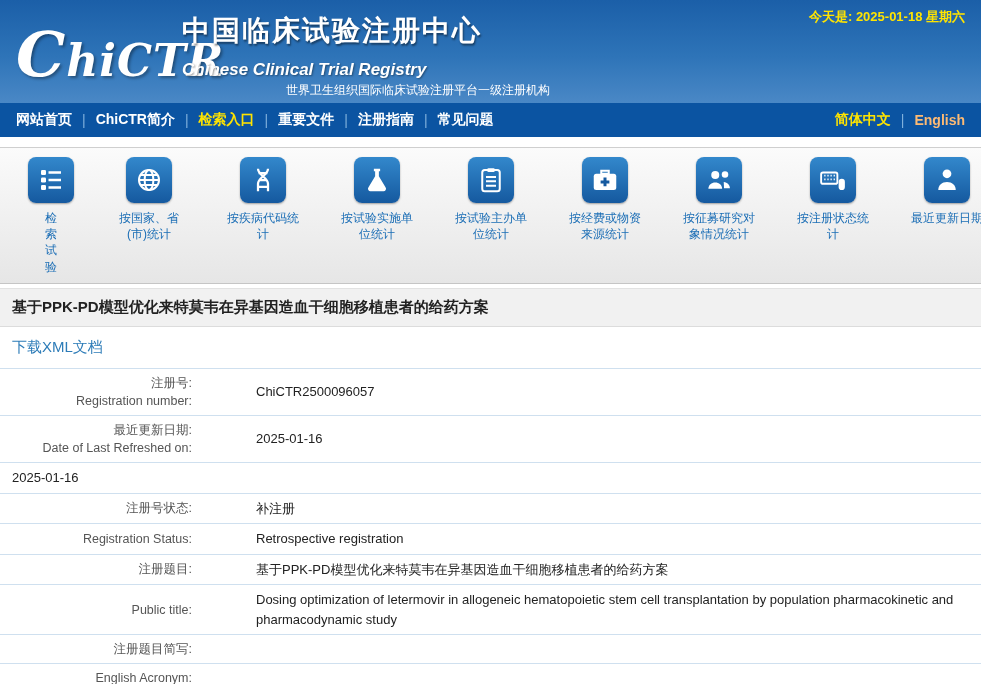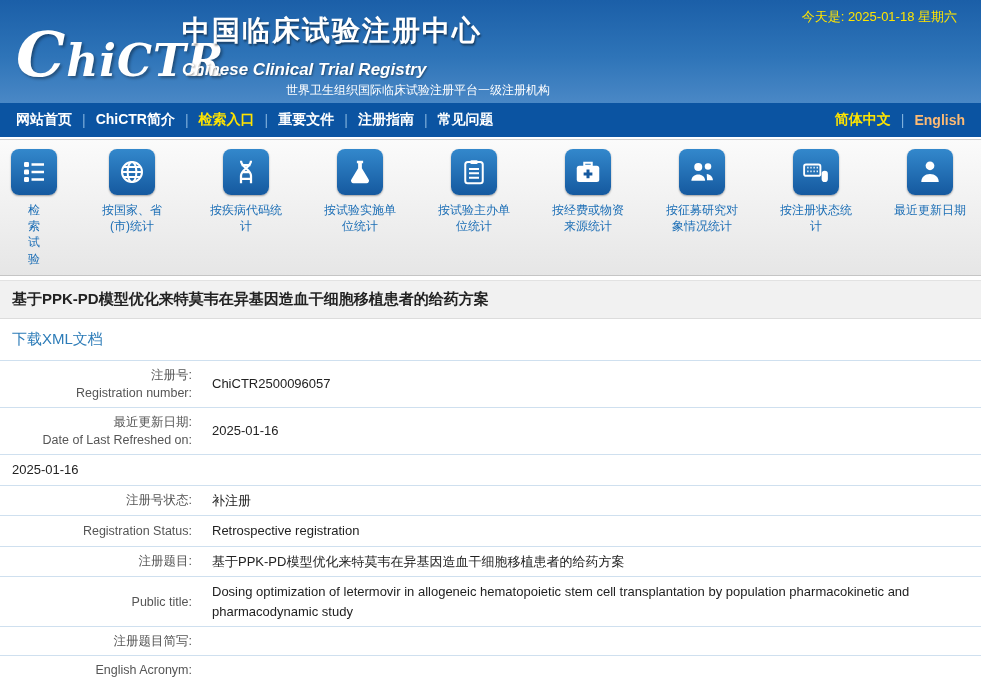--- a/index.html
+++ b/index.html
@@ -12,23 +12,23 @@
 
   
   .header {
     position: relative;
     height: 103px;
     background: linear-gradient(180deg, var(--header_top, #1b5fa8) 0%, #2e74b8 55%, var(--header_bottom, #4a88c6) 100%);
     color: #fff;
     overflow: hidden;
   }
   .today {
-    position: absolute; top: 8px; right: 24px;
+    position: absolute; top: 8px; right: 16px;
     color: var(--accent_yellow, #ffe400);
-    font-size: 13px; font-weight: normal;
+    font-size: 13px; font-weight: bold;
   }
   .logo {
     position: absolute; left: 16px; top: 18px;
     font-family: "DejaVu Serif", "Liberation Serif", serif;
     font-style: italic; font-weight: bold;
     font-size: 44px; letter-spacing: 1px;
     text-shadow: 2px 2px 3px rgba(0,0,0,.35);
   }
   .logo::first-letter { font-size: 62px; }
   .titleblock { position: absolute; left: 182px; top: 12px; }
@@ -52,25 +52,25 @@
   }
   .nav-item { cursor: pointer; white-space: nowrap; }
   .nav-item.active { color: var(--accent_yellow, #ffe400); }
   .nav-div { margin: 0 10px; color: #7fb0dc; font-weight: normal; }
   .nav-right { margin-left: auto; display: flex; align-items: center; }
   .lang-cn { color: var(--accent_yellow, #ffe400); cursor: pointer; }
   .lang-en { color: #fdba74; cursor: pointer; }
 
   
   .toolbar {
-    margin-top: 2px;
+    margin-top: 10px;
     border-top: 1px solid #cfcfcf; border-bottom: 1px solid #c5c5c5;
     background: linear-gradient(180deg, #fbfbfb, #e6e6e6);
     display: flex; justify-content: space-between;
-    padding: 9px 11px 8px;
+    padding: 9px 28px 8px;
     gap: 36px;
   }
   .tool-item {
     display: flex; flex-direction: column; align-items: center;
     width: 86px; cursor: pointer;
   }
   .tool-icon {
     width: 46px; height: 46px; border-radius: 8px;
     background: linear-gradient(180deg, var(--icon_blue_top, #3388cc), var(--icon_blue_bottom, #15599f));
     display: flex; align-items: center; justify-content: center;
@@ -100,20 +100,21 @@
     border-bottom: 1px solid var(--row_border, #cfe0ef);
     cursor: pointer;
     display: inline-block; width: 100%;
   }
 
   
   .trow {
     display: flex; align-items: center;
     border-bottom: 1px solid var(--row_border, #cfe0ef);
     min-height: 27px;
+    gap: 44px;
   }
   .tlabel {
     flex: 0 0 200px; width: 200px;
     text-align: right;
     color: var(--label_gray, #555);
     font-size: 12.5px; line-height: 1.45;
     padding: 5px 8px;
   }
   .tvalue {
     flex: 1;

